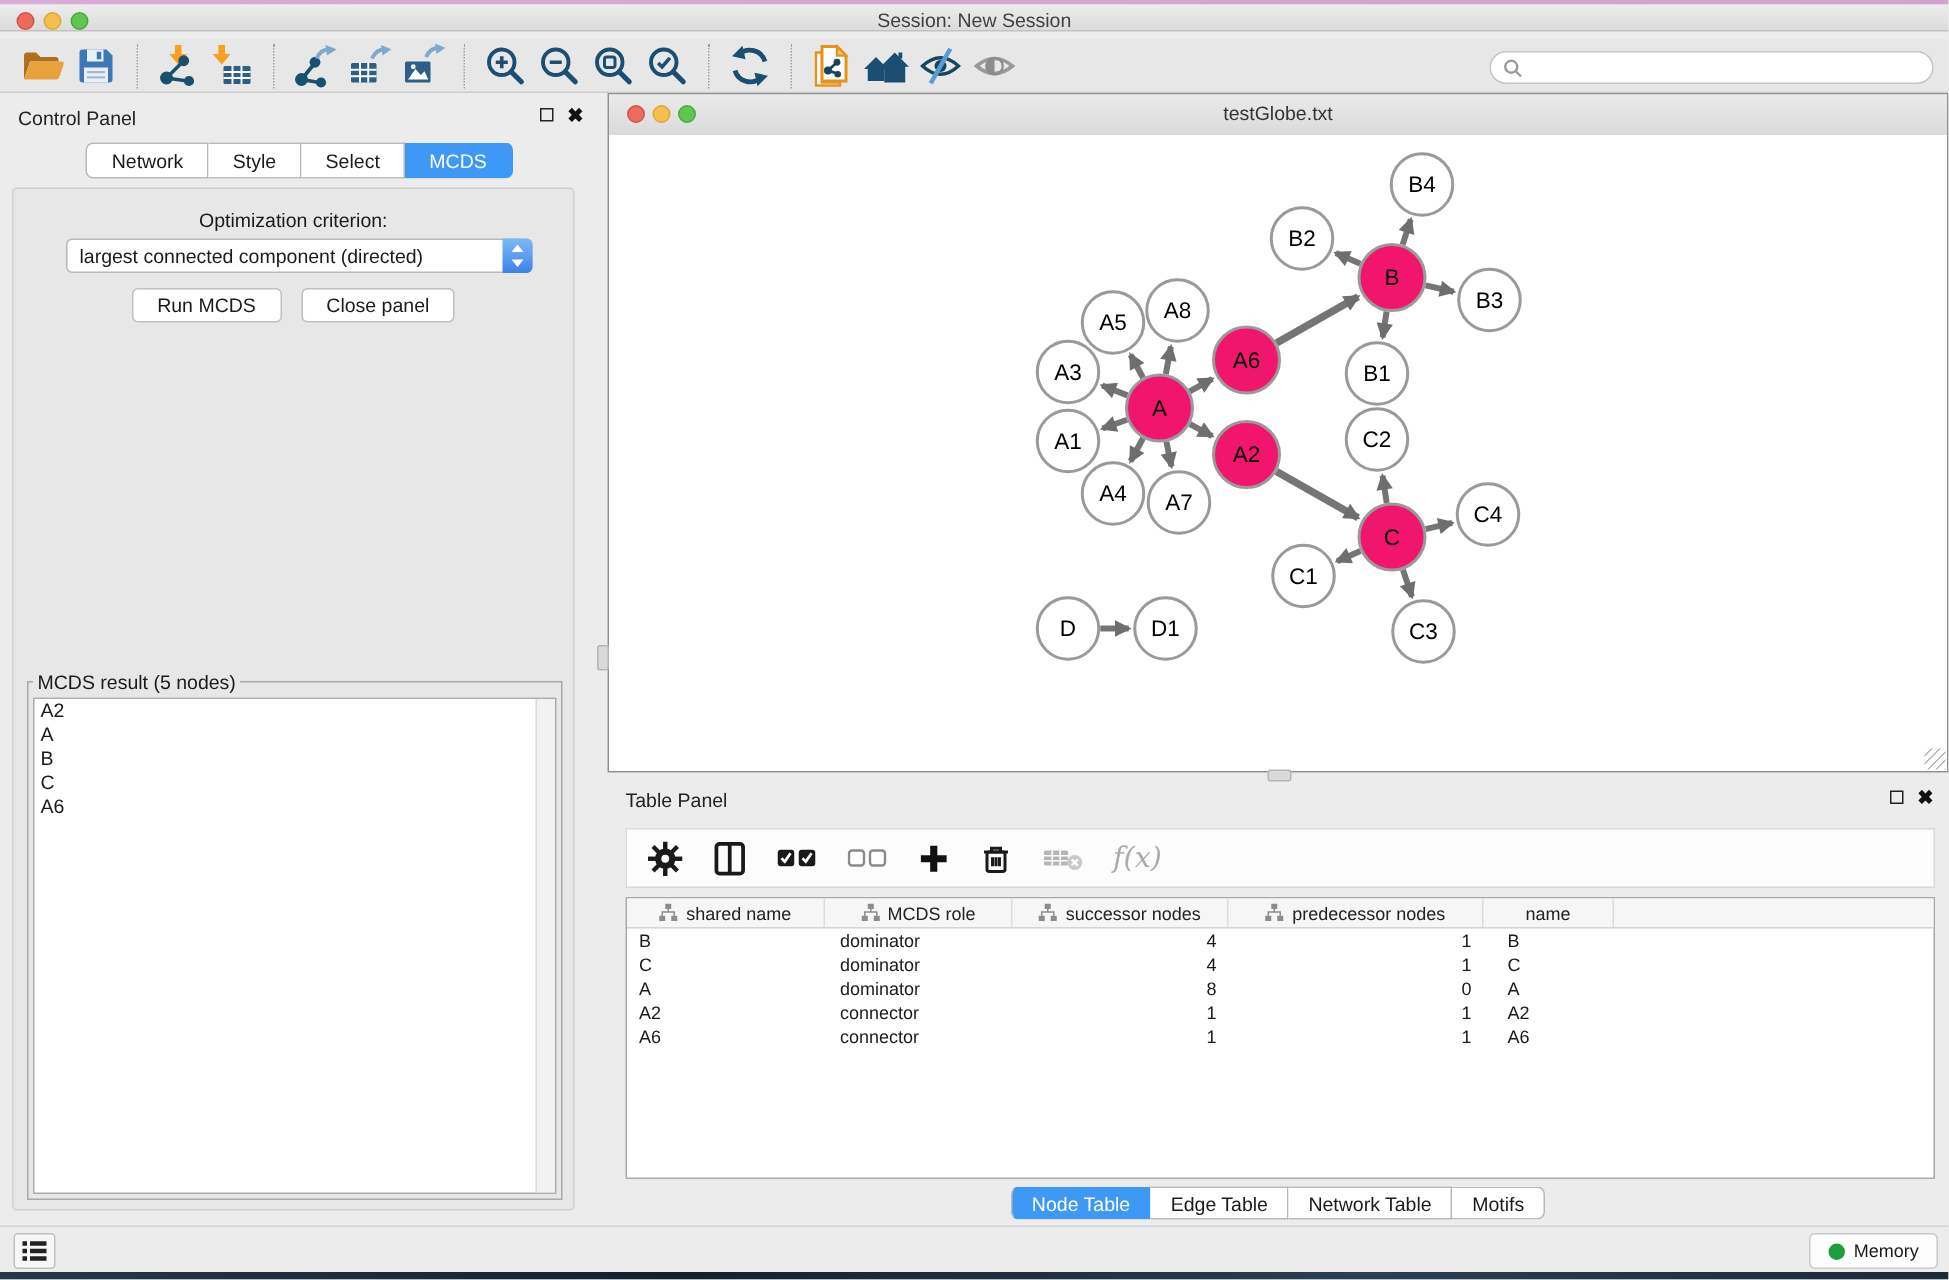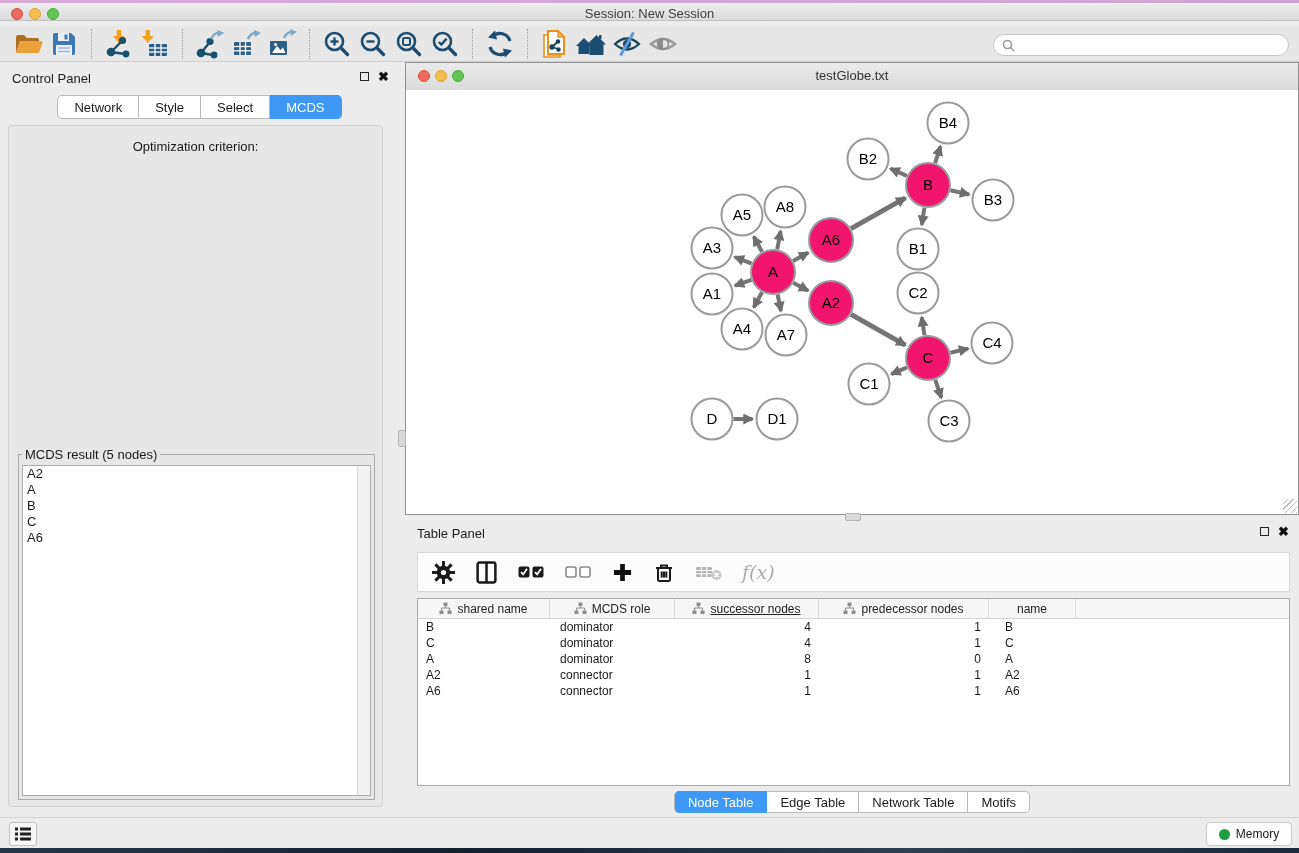--- a/index.html
+++ b/index.html
@@ -290,20 +290,28 @@
   <div class="cp-tabs">
       <div class="seg">
         <button class="seg-btn">Network</button>
         <button class="seg-btn">Style</button>
         <button class="seg-btn">Select</button>
         <button class="seg-btn seg-selected">MCDS</button>
       </div>
     </div>
   <div class="cp-body">
     <div class="opt-label">Optimization criterion:</div>
+    <div class="dropdown">
+      <span class="dd-value">largest connected component (directed)</span>
+      <span class="dd-stepper"></span>
+    </div>
+    <div class="cp-buttons">
+      <button class="btn">Run MCDS</button>
+      <button class="btn">Close panel</button>
+    </div>
     <div class="fieldset">
       <span class="legend">MCDS result (5 nodes)</span>
       <div class="result-list">
         <div>
             <div class="result-item">A2</div>
             <div class="result-item">A</div>
             <div class="result-item">B</div>
             <div class="result-item">C</div>
             <div class="result-item">A6</div>
           </div>
@@ -527,21 +535,21 @@
           <svg width="13" height="13" viewBox="0 0 13 13">
             <g fill="#8C8C8C">
               <rect x="4.5" y="0.5" width="4" height="3.5"></rect>
               <rect x="0.5" y="8.5" width="4" height="3.5"></rect>
               <rect x="8.5" y="8.5" width="4" height="3.5"></rect>
             </g>
             <path d="M6.5 4 v2 M2.5 8.5 v-2.5 h8 v2.5" fill="none" stroke="#8C8C8C" stroke-width="1"></path>
           </svg>
           <span>MCDS role</span>
         </div>
-        <div class="th" style="width: 144px; text-decoration: underline;">
+        <div class="th" style="width: 144px;">
           <svg width="13" height="13" viewBox="0 0 13 13">
             <g fill="#8C8C8C">
               <rect x="4.5" y="0.5" width="4" height="3.5"></rect>
               <rect x="0.5" y="8.5" width="4" height="3.5"></rect>
               <rect x="8.5" y="8.5" width="4" height="3.5"></rect>
             </g>
             <path d="M6.5 4 v2 M2.5 8.5 v-2.5 h8 v2.5" fill="none" stroke="#8C8C8C" stroke-width="1"></path>
           </svg>
           <span>successor nodes</span>
         </div>

